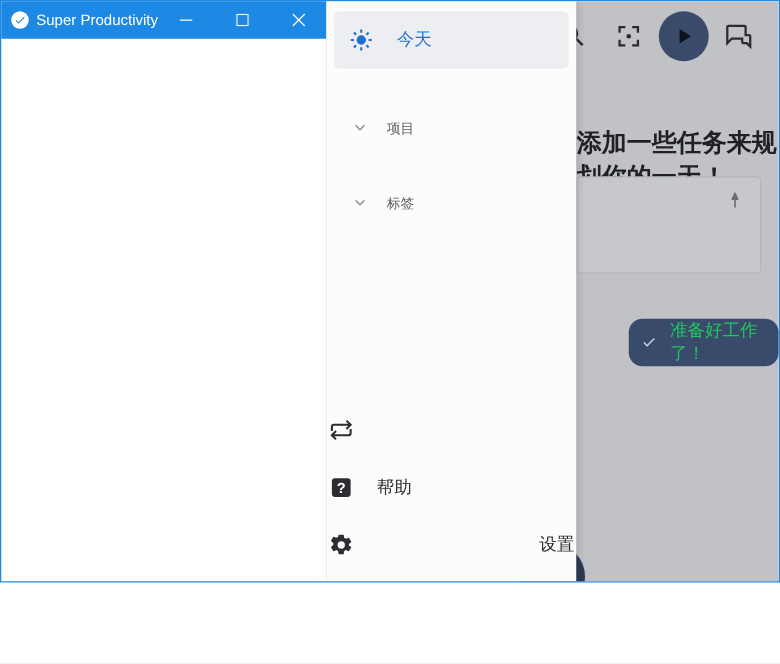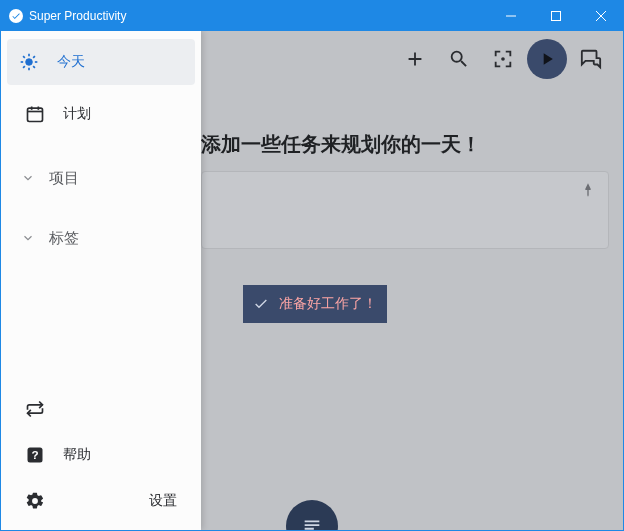--- a/index.html
+++ b/index.html
@@ -1,17 +1,17 @@
 <!DOCTYPE html>
 <html><head>
 <meta charset="utf-8">
 <style>
   * { margin: 0; padding: 0; box-sizing: border-box; font-family: "Segoe UI", Arial, sans-serif; }
   html, body { width: 624px; height: 531px; overflow: hidden; }
-  .window { width: 624px; height: 531px; border: 1px solid #1e88e5; display: flex; flex-direction: column; background: #fff; }
+  .window { width: 624px; height: 466px; border: 1px solid #1e88e5; display: flex; flex-direction: row; background: #fff; }
   .titlebar { height: 30px; background: #1e88e5; color: #fff; display: flex; align-items: center; font-size: 12px; }
   .titlebar .app-icon { width: 14px; height: 14px; margin: 0 6px 0 8px; border-radius: 50%; background: #fff; display: flex; align-items: center; justify-content: center; }
   .titlebar .app-icon svg { width: 10px; height: 10px; }
   .titlebar .title { flex: 1; }
   .win-btns { display: flex; height: 100%; }
   .win-btn { width: 45px; display: flex; align-items: center; justify-content: center; color: #fff; }
   .win-btn svg { width: 10px; height: 10px; stroke: #fff; stroke-width: 1; fill: none; }
 
   .body { flex: 1; display: flex; position: relative; overflow: hidden; }
 
@@ -23,30 +23,30 @@
   .play-btn { width: 40px; height: 40px; border-radius: 50%; background: #3a4a6b; display: flex; align-items: center; justify-content: center; }
   .play-btn svg { width: 20px; height: 20px; fill: #10131a; }
 
   .heading { position: absolute; left: 200px; top: 100px; font-size: 20px; color: #1f2124; font-weight: 700; }
 
   .task-card { position: absolute; left: 200px; right: 14px; top: 140px; height: 78px; background: #c6c8cc; border: 1px solid #b4b6ba; border-radius: 4px; padding: 10px 14px; }
   .task-card .pin { position: absolute; right: 12px; top: 10px; }
   .task-card .pin svg { width: 16px; height: 16px; fill: #6c6e73; }
   .task-card .hint { position: absolute; left: 0; bottom: 12px; font-size: 14px; color: #6a6c70; white-space: nowrap; }
 
-  .ready-btn { position: absolute; left: 242px; top: 254px; height: 38px; padding: 0 10px; border-radius: 0; background: #3a4a6b; color: #fca5a5; display: flex; align-items: center; gap: 10px; font-size: 14px; }
+  .ready-btn { position: absolute; left: 242px; top: 254px; height: 38px; padding: 0 10px; border-radius: 11px; background: #3a4a6b; color: #22c55e; display: flex; align-items: center; gap: 10px; font-size: 14px; }
   .ready-btn svg { width: 16px; height: 16px; stroke: #cfd6e4; stroke-width: 2; fill: none; }
 
   .fab { position: absolute; left: 50%; bottom: -22px; transform: translateX(-50%); width: 52px; height: 52px; border-radius: 50%; background: #2b3a55; display: flex; align-items: center; justify-content: center; }
   .fab svg { width: 22px; height: 22px; fill: #cfd6e4; }
 
   
   .sidebar { position: absolute; left: 0; top: 0; bottom: 0; width: 200px; background: #fcfcfc; box-shadow: 2px 0 6px rgba(0,0,0,.15); display: flex; flex-direction: column; }
-  .side-item { height: 46px; display: flex; align-items: center; gap: 18px; padding: 0 24px; font-size: 14px; color: #2b2d31; cursor: pointer; }
-  .side-item.sub { padding-left: 20px; color: #5a5c60; gap: 14px; font-size: 15px; }
+  .side-item { height: 46px; display: flex; align-items: center; gap: 18px; padding: 0 2px; font-size: 14px; color: #2b2d31; cursor: pointer; }
+  .side-item.sub { padding-left: 20px; color: #5a5c60; gap: 14px; font-size: 11px; }
   .side-item.active { background: #eceef1; color: #1f6fd0; border-radius: 4px; margin: 8px 6px 0 6px; padding-left: 12px; }
   .side-item svg { width: 20px; height: 20px; flex-shrink: 0; }
   .side-item.active svg { fill: #1f6fd0; stroke: #1f6fd0; }
   .side-item .chev { width: 14px; height: 14px; stroke: #8a8c90; fill: none; stroke-width: 2; }
   .side-spacer { flex: 1; }
   .side-group { margin-top: 6px; }
 </style>
 </head>
 <body>
 
@@ -147,29 +147,20 @@
               <line x1="4.9" y1="4.9" x2="7" y2="7"></line>
               <line x1="17" y1="17" x2="19.1" y2="19.1"></line>
               <line x1="4.9" y1="19.1" x2="7" y2="17"></line>
               <line x1="17" y1="7" x2="19.1" y2="4.9"></line>
             </g>
           </svg>
         <span>今天</span>
       </div>
 
       <div class="side-group">
-        <div class="side-item">
-          <svg viewBox="0 0 24 24" fill="none" stroke="#2b2d31" stroke-width="2">
-              <rect x="3" y="5" width="18" height="16" rx="2"></rect>
-              <line x1="3" y1="9" x2="21" y2="9"></line>
-              <line x1="8" y1="3" x2="8" y2="7"></line>
-              <line x1="16" y1="3" x2="16" y2="7"></line>
-            </svg>
-          <span>计划</span>
-        </div>
       </div>
 
       <div class="side-item sub" style="margin-top:18px;">
         <svg class="chev" viewBox="0 0 24 24">
             <polyline points="6 9 12 15 18 9"></polyline>
           </svg>
         <span>项目</span>
       </div>
 
       <div class="side-item sub" style="margin-top:14px;">

